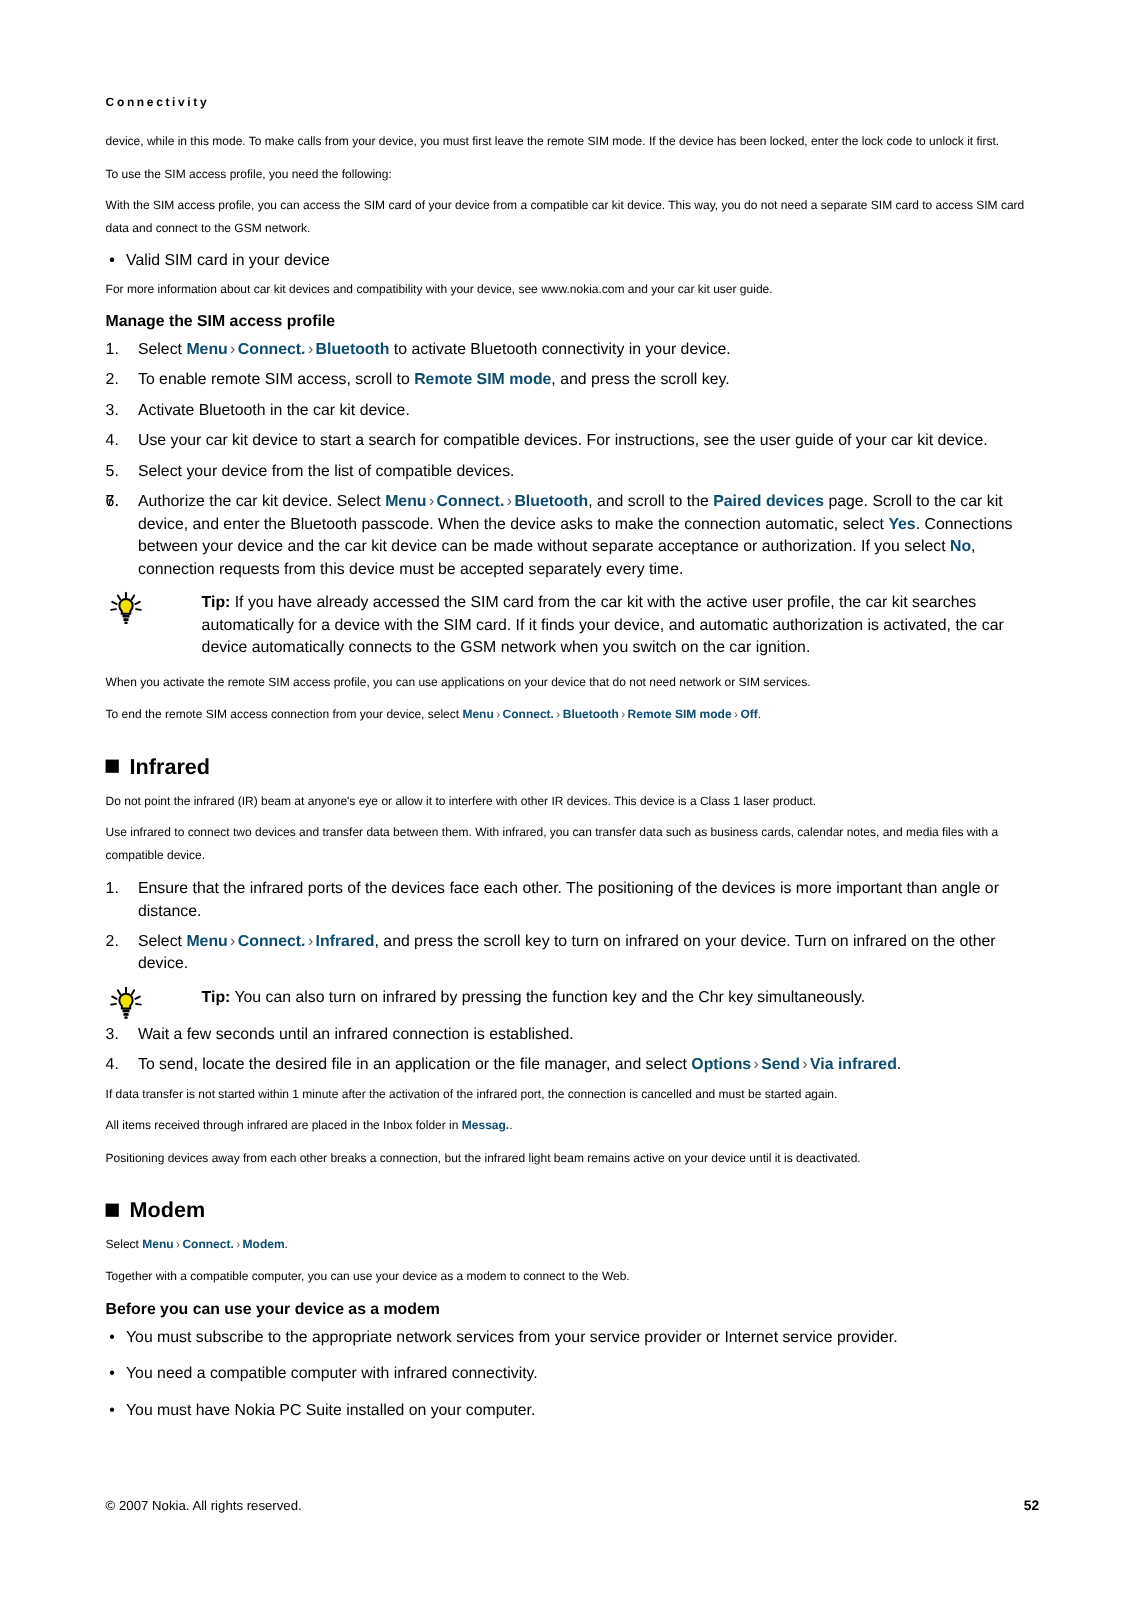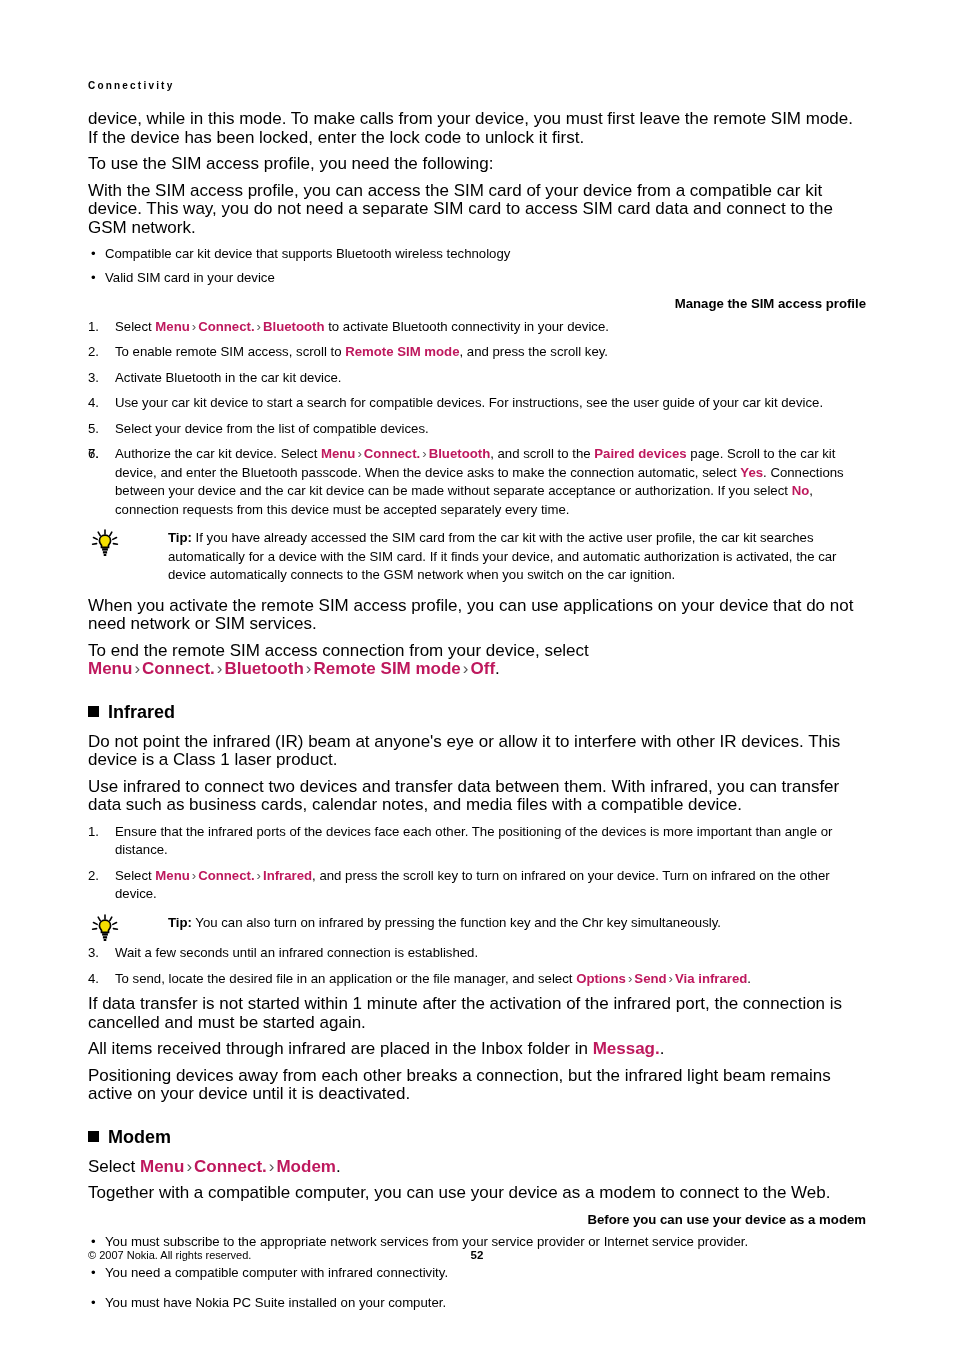--- a/index.html
+++ b/index.html
@@ -32,30 +32,29 @@
     color: #000;
   }
   .content {
     position: absolute;
     top: 110px;
     left: 0;
     width: 778px;
   }
   p.body {
     margin: 0 0 8px 0;
-    font-size: 17px;
+    font-size: 10px;
     line-height: 18.5px;
     text-align: left;
   }
   h4.subhead {
     margin: 8px 0 4px 0;
     font-size: 13.2px;
     line-height: 18.5px;
     font-weight: bold;
-    text-align: right;
   }
   h2.section {
     margin: 22px 0 10px 0;
     font-size: 18px;
     line-height: 22px;
     font-weight: bold;
     display: flex;
     align-items: center;
   }
   h2.section .sqbullet {
@@ -112,21 +111,21 @@
   }
   .tipblock .bulb {
     position: absolute;
     left: 2px;
     top: 0px;
     width: 30px;
     height: 28px;
   }
   .tipblock .tiplabel { font-weight: bold; }
   .lnk {
-    color: #be185d;
+    color: #0c4a6e;
     font-weight: bold;
   }
   .sep {
     color: #5a5a5a;
     font-weight: normal;
     padding: 0 2px;
   }
   .footer {
     position: absolute;
     left: 0;
@@ -138,49 +137,49 @@
   .footer .copy {
     position: absolute;
     left: 0;
     top: 0;
   }
   .footer .pageno {
     position: absolute;
     left: 0;
     top: 0;
     width: 778px;
-    text-align: center;
+    text-align: right;
     font-weight: bold;
     font-size: 11.5px;
   }
 </style>
 </head>
 <body>
 
 <div class="page">
 
   <div class="running-head">Connectivity</div>
 
   <div class="content">
 
     <p class="body">device, while in this mode. To make calls from your device, you must first leave the remote SIM mode. If the device has been locked, enter the lock code to unlock it first.</p>
     <p class="body">To use the SIM access profile, you need the following:</p>
     <p class="body">With the SIM access profile, you can access the SIM card of your device from a compatible car kit device. This way, you do not need a separate SIM card to access SIM card data and connect to the GSM network.</p>
 
     <ul class="bullets">
       <li>
         <span class="dot">•</span>
-        <span>Compatible car kit device that supports Bluetooth wireless technology</span>
       </li>
       <li>
         <span class="dot">•</span>
         <span>Valid SIM card in your device</span>
       </li>
     </ul>
 
+    <p class="body">For more information about car kit devices and compatibility with your device, see www.nokia.com and your car kit user guide.</p>
 
     <h4 class="subhead">Manage the SIM access profile</h4>
 
     <ol class="numlist">
       <li>
         <span class="num">1.</span>
         <span>Select </span><span class="lnk">Menu</span><span class="sep">›</span><span class="lnk">Connect.</span><span class="sep">›</span><span class="lnk">Bluetooth</span><span> to activate Bluetooth connectivity in your device.</span>
       </li>
       <li>
         <span class="num">2.</span>

